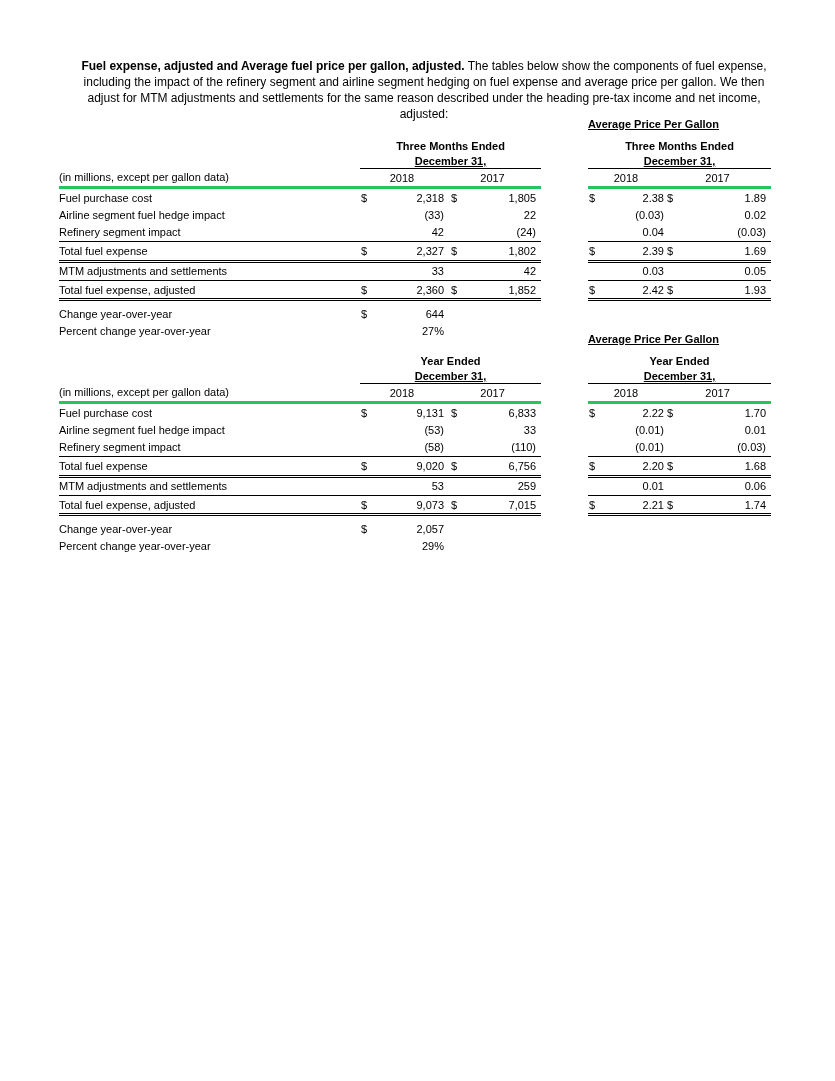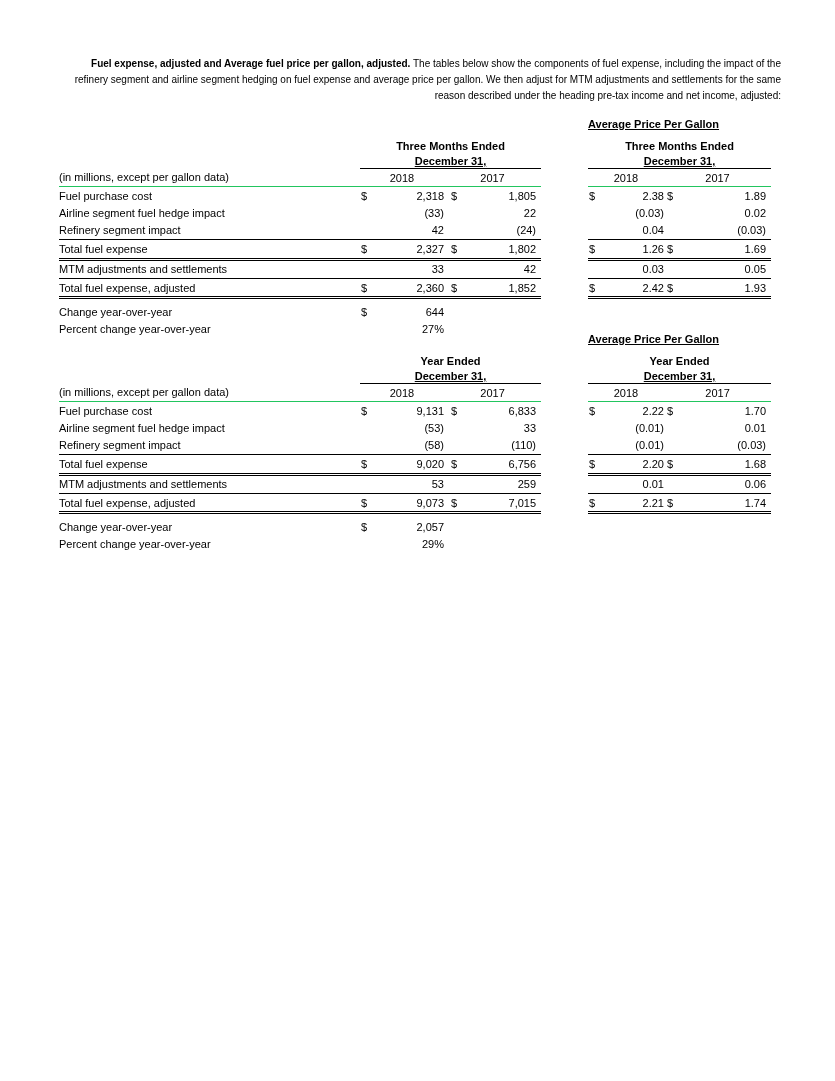--- a/index.html
+++ b/index.html
@@ -7,21 +7,21 @@
     position:relative;
     width:835px;height:1081px;
     background:#ffffff;
     font-family:"Liberation Sans", sans-serif;
     color:#000;
     overflow:hidden;
     margin:0 auto;
   }
   .intro{
     position:absolute;left:67px;top:46px;width:714px;
-    font-size:10px;line-height:16px;text-align:right;
+    font-size:12px;line-height:16px;text-align:center;
   }
   .intro .lead{font-weight:bold;}
   .section{position:absolute;left:0;width:835px;}
   .sec-1{top:118px;}
   .sec-2{top:333px;}
   .exp-wrap{position:absolute;left:59px;top:20px;}
   .price-wrap{position:absolute;left:588px;top:0;width:183px;}
   .price-title{
     height:20px;font-weight:bold;font-size:11px;
     text-decoration:underline;white-space:nowrap;
@@ -29,21 +29,21 @@
   table{border-collapse:collapse;table-layout:fixed;}
   .exp-tbl{width:482px;}
   .price-tbl{width:183px;}
   td{
     font-size:11px;padding:0;height:17.4px;
     vertical-align:middle;white-space:nowrap;overflow:visible;
   }
   tr.hdr-period td{height:15px;font-weight:bold;text-align:center;}
   tr.hdr-dec td{height:15px;font-weight:bold;text-align:center;text-decoration:underline;}
   tr.hdr-dec td.dec-span{border-bottom:1px solid #000;}
-  tr.hdr-years td{height:17px;border-bottom:1px solid #22c55e;}
+  tr.hdr-years td{height:17px;border-bottom:3px solid #22c55e;}
   .yr{font-weight:normal;text-align:center;}
   .lbl{text-align:left;}
   .cur{text-align:left;padding-left:1px;}
   .cur2{padding-left:7px;}
   .price-tbl .cur2{padding-left:3px;}
   .val{text-align:right;}
   .val2{padding-right:5px;}
   tr.rule td{border-bottom:1px solid #000;}
   tr.dblrule td{border-bottom:3px double #000;}
   tr.gap td{padding-top:4px;}
@@ -173,21 +173,21 @@
           <td class="val val2">0.02</td>
         </tr>
         <tr class="rule">
           <td class="cur"></td>
           <td class="val">0.04</td>
           <td class="cur cur2"></td>
           <td class="val val2">(0.03)</td>
         </tr>
         <tr class="dblrule">
           <td class="cur">$</td>
-          <td class="val">1.26</td>
+          <td class="val">2.39</td>
           <td class="cur cur2">$</td>
           <td class="val val2">1.69</td>
         </tr>
         <tr class="rule">
           <td class="cur"></td>
           <td class="val">0.03</td>
           <td class="cur cur2"></td>
           <td class="val val2">0.05</td>
         </tr>
         <tr class="dblrule">

